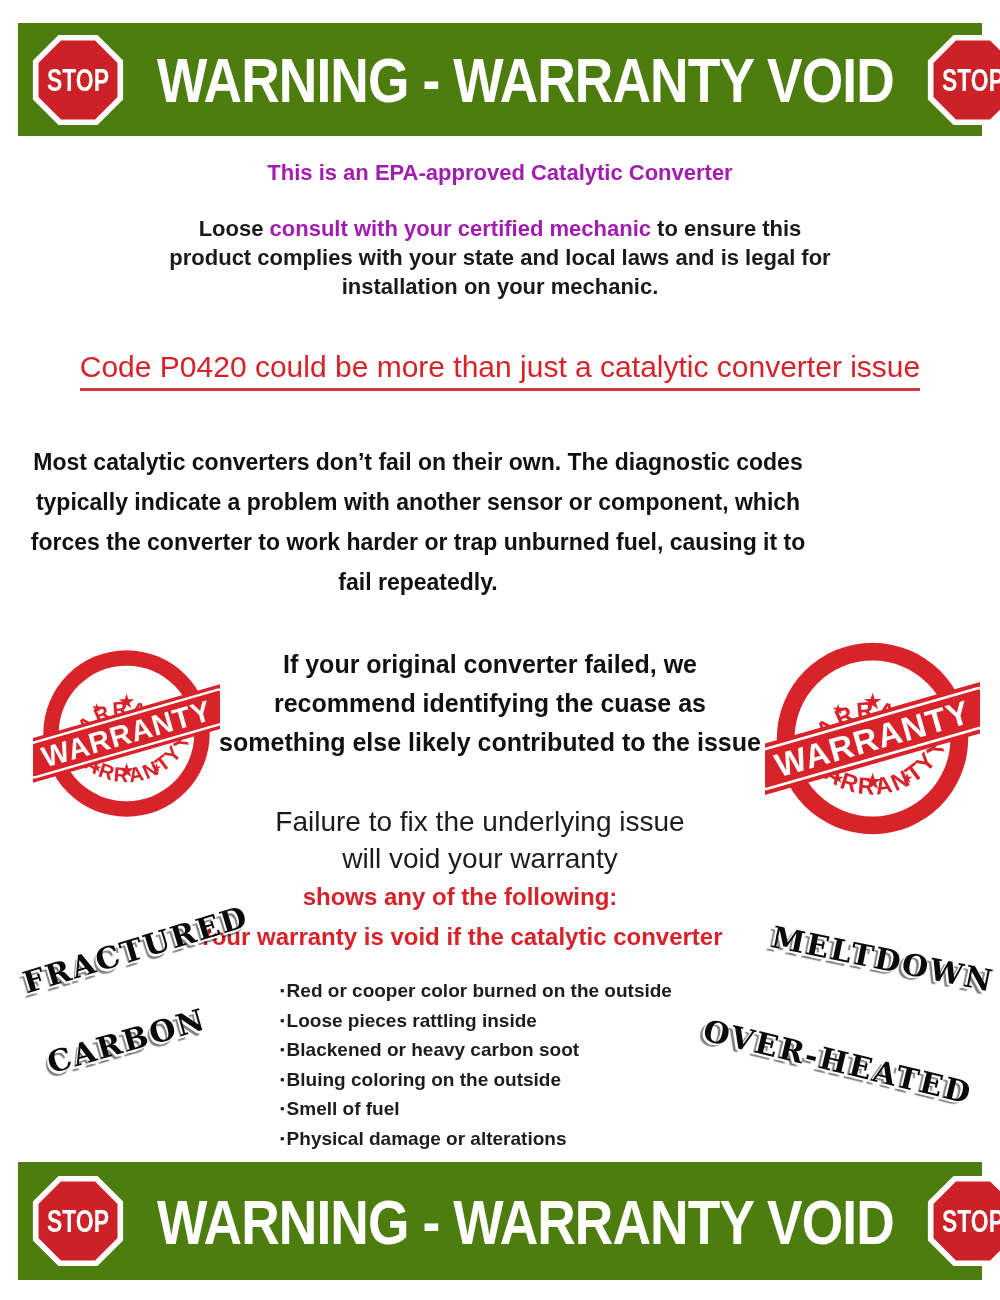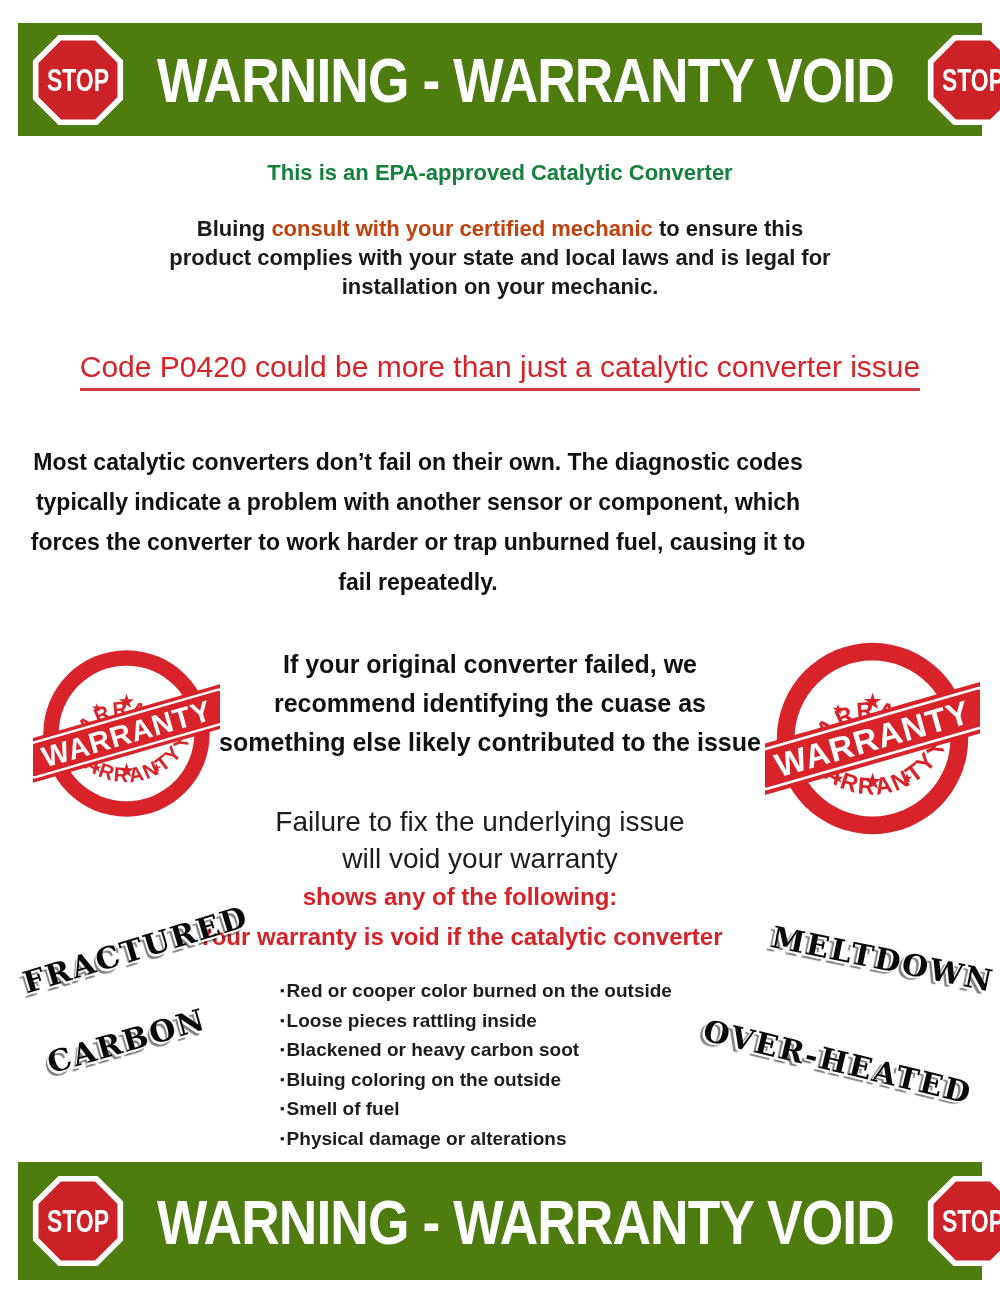--- a/index.html
+++ b/index.html
@@ -17,24 +17,24 @@
   .banner.bottom{top:1162px;height:118px;}
   .stop-sign{width:94px;height:94px;flex:0 0 auto;}
   .banner-title{
     flex:1;text-align:center;color:#ffffff;font-weight:bold;
     font-size:58px;letter-spacing:-1px;white-space:nowrap;
     display:inline-block;transform:scale(0.92,1.1);
   }
   
   .abs{position:absolute;}
   .epa-heading{top:160px;left:0;width:1000px;text-align:center;
-    font-size:22px;font-weight:bold;color:#15803d;}
+    font-size:22px;font-weight:bold;color:#a21caf;}
   .consult{top:214px;left:0;width:1000px;text-align:center;
     font-size:22px;font-weight:bold;line-height:29px;color:#1a1a1a;}
-  .red{color:#c2410c;}
+  .red{color:#a21caf;}
   .code-heading{top:350px;left:0;width:1000px;text-align:center;
     font-size:30px;font-weight:400;color:#d62228;}
   .code-heading .code-underline{border-bottom:3px solid #cf3a3f;padding-bottom:5px;}
   .body-par{top:442px;left:0;width:836px;text-align:center;
     font-size:23px;font-weight:bold;line-height:40px;color:#111;}
   .recommend{top:645px;left:210px;width:560px;text-align:center;
     font-size:25px;font-weight:bold;line-height:39px;color:#111;}
   .failure{top:803px;left:0;width:920px;text-align:center;
     font-size:28px;font-weight:400;line-height:37px;color:#1c1c1c;padding-left:20px;}
   .void-heading{top:877px;left:0;width:920px;text-align:center;
@@ -72,21 +72,21 @@
     <span class="banner-title">WARNING - WARRANTY VOID</span>
     <svg class="stop-sign" viewBox="0 0 100 100">
       <polygon points="30.5,5 69.5,5 95,30.5 95,69.5 69.5,95 30.5,95 5,69.5 5,30.5" fill="#cc2127" stroke="#ffffff" stroke-width="6"></polygon>
       <text x="50" y="62" text-anchor="middle" font-size="34" font-weight="bold" fill="#ffffff" textLength="66" lengthAdjust="spacingAndGlyphs">STOP</text>
     </svg>
   </div>
 
   <div class="abs epa-heading">This is an EPA-approved Catalytic Converter</div>
 
   <div class="abs consult">
-    <div><span>Bluing </span><span class="red">consult with your certified mechanic</span><span> to ensure this</span></div>
+    <div><span>Loose </span><span class="red">consult with your certified mechanic</span><span> to ensure this</span></div>
     <div>product complies with your state and local laws and is legal for</div>
     <div>installation on your mechanic.</div>
   </div>
 
   <div class="abs code-heading">
     <span class="code-underline">Code P0420 could be more than just a catalytic converter issue</span>
   </div>
 
   <div class="abs body-par">
     <div>Most catalytic converters don’t fail on their own. The diagnostic codes</div>

